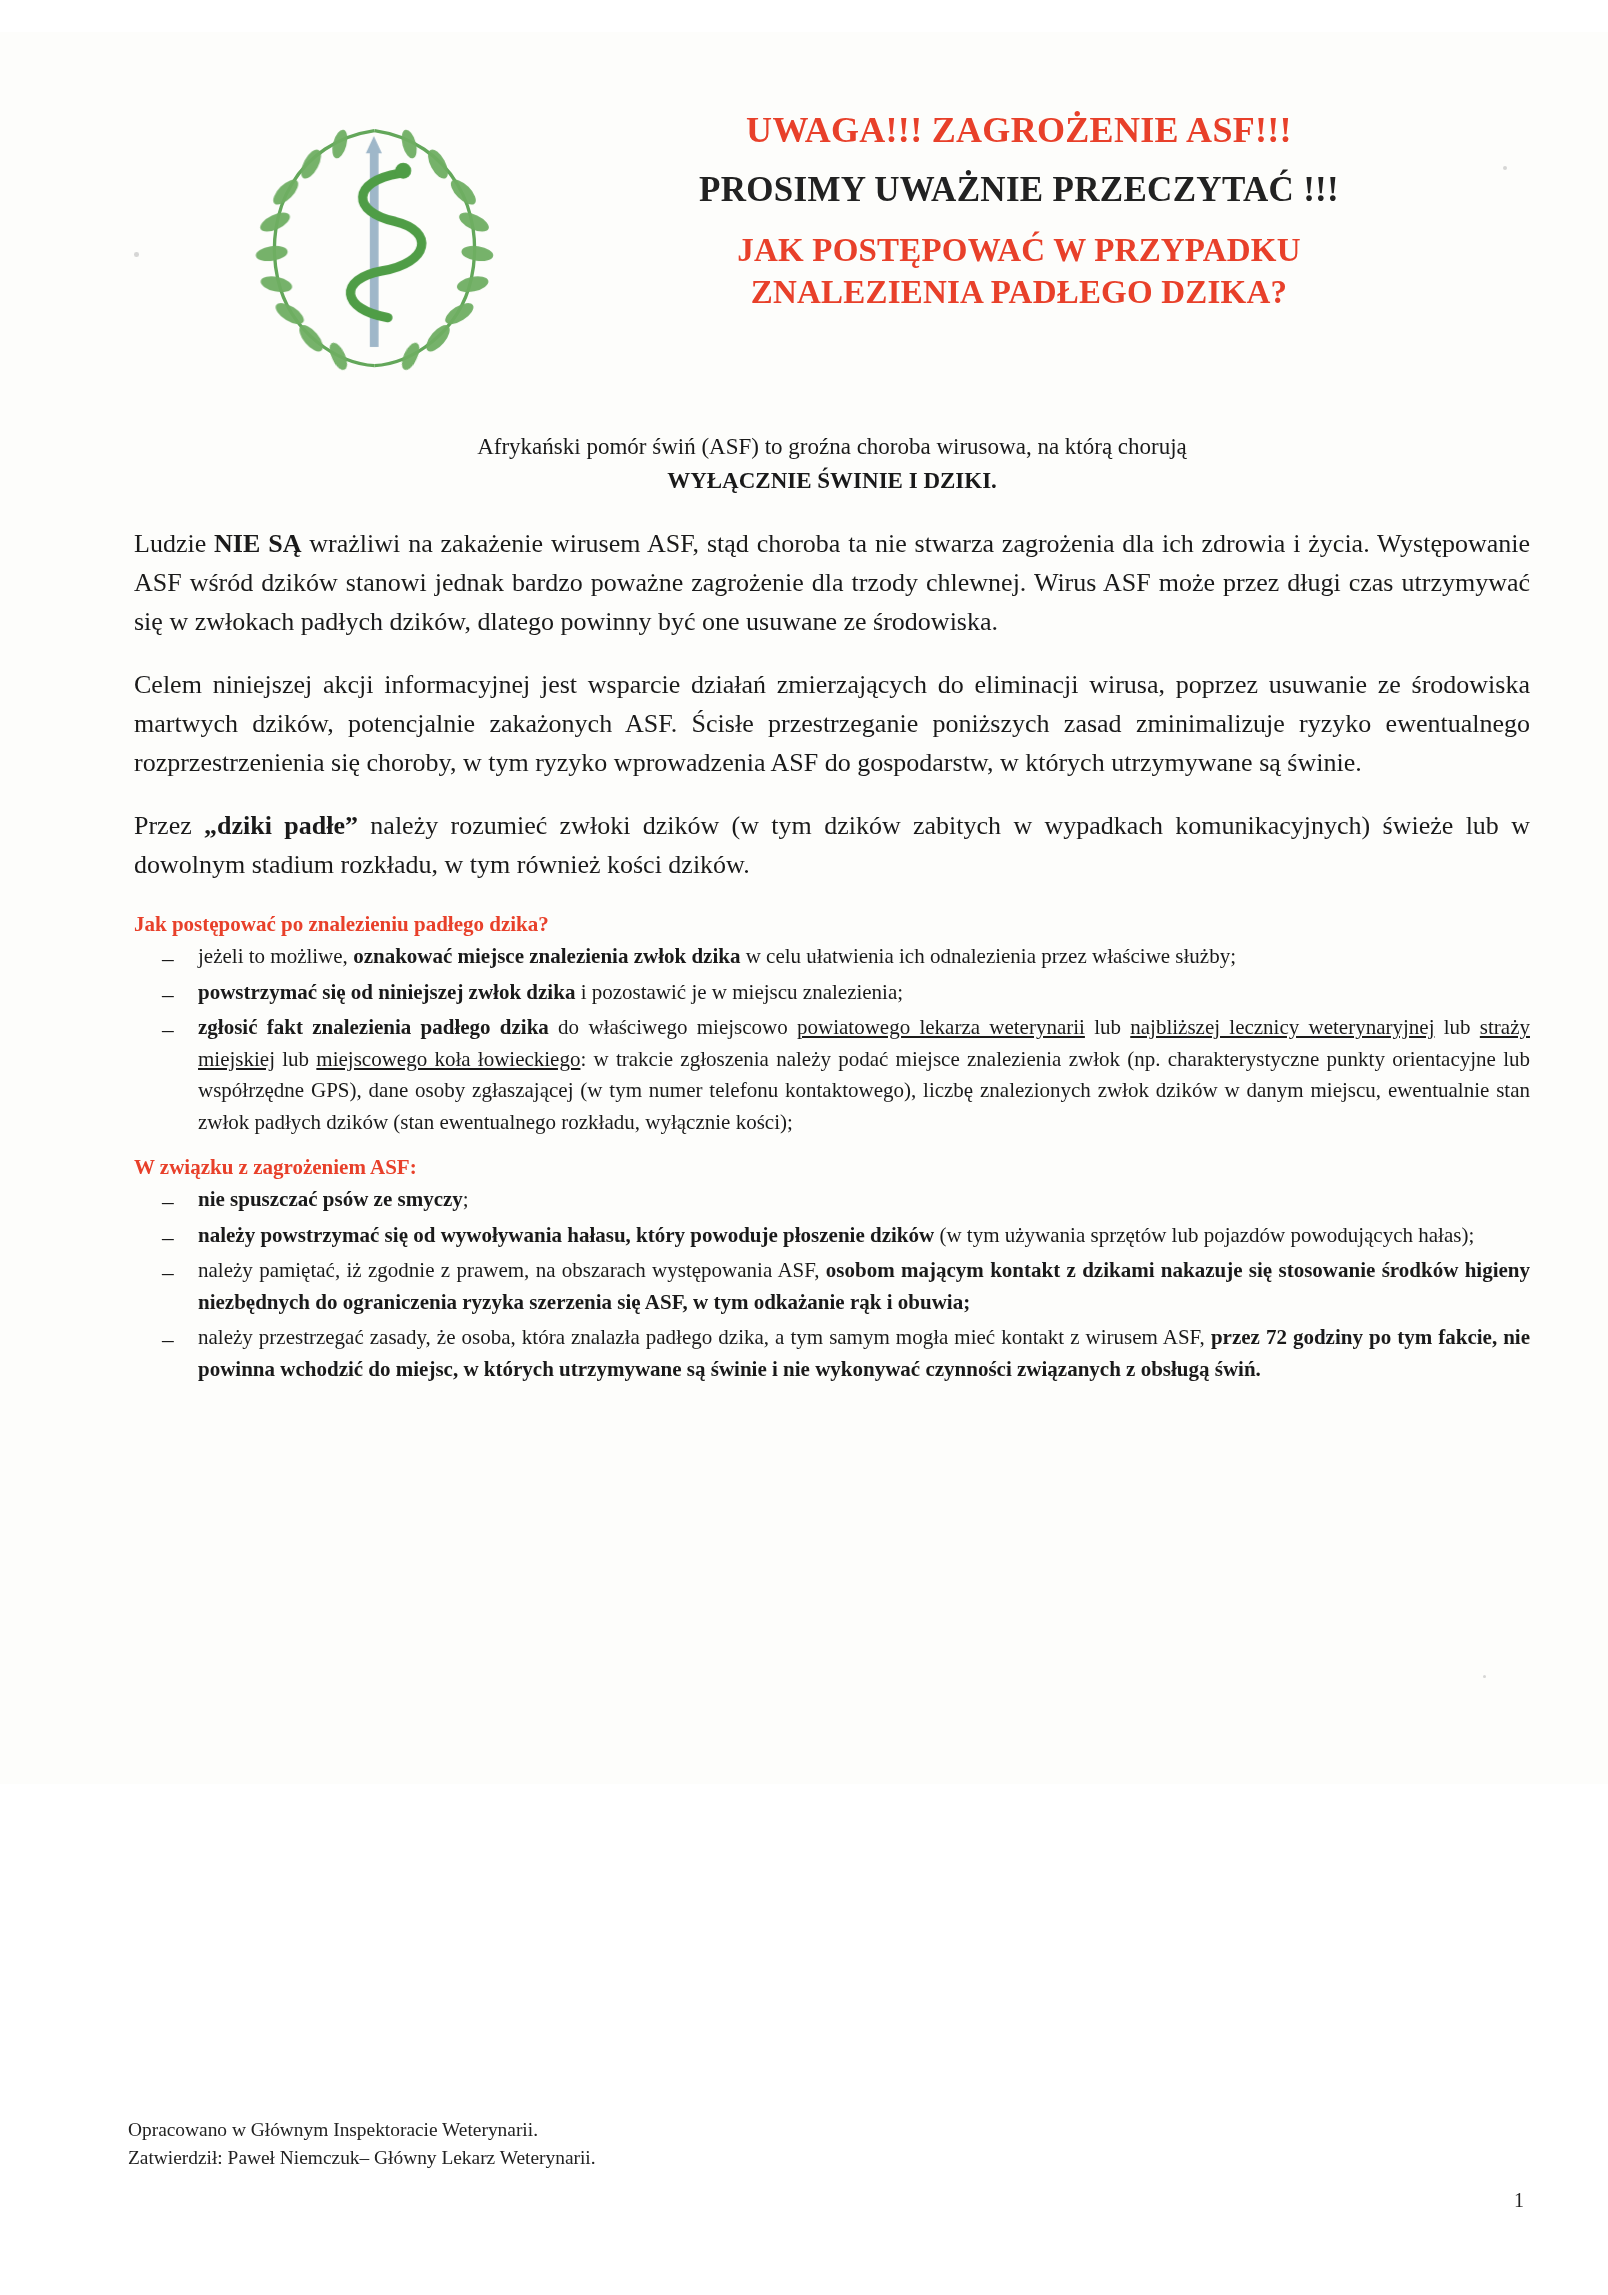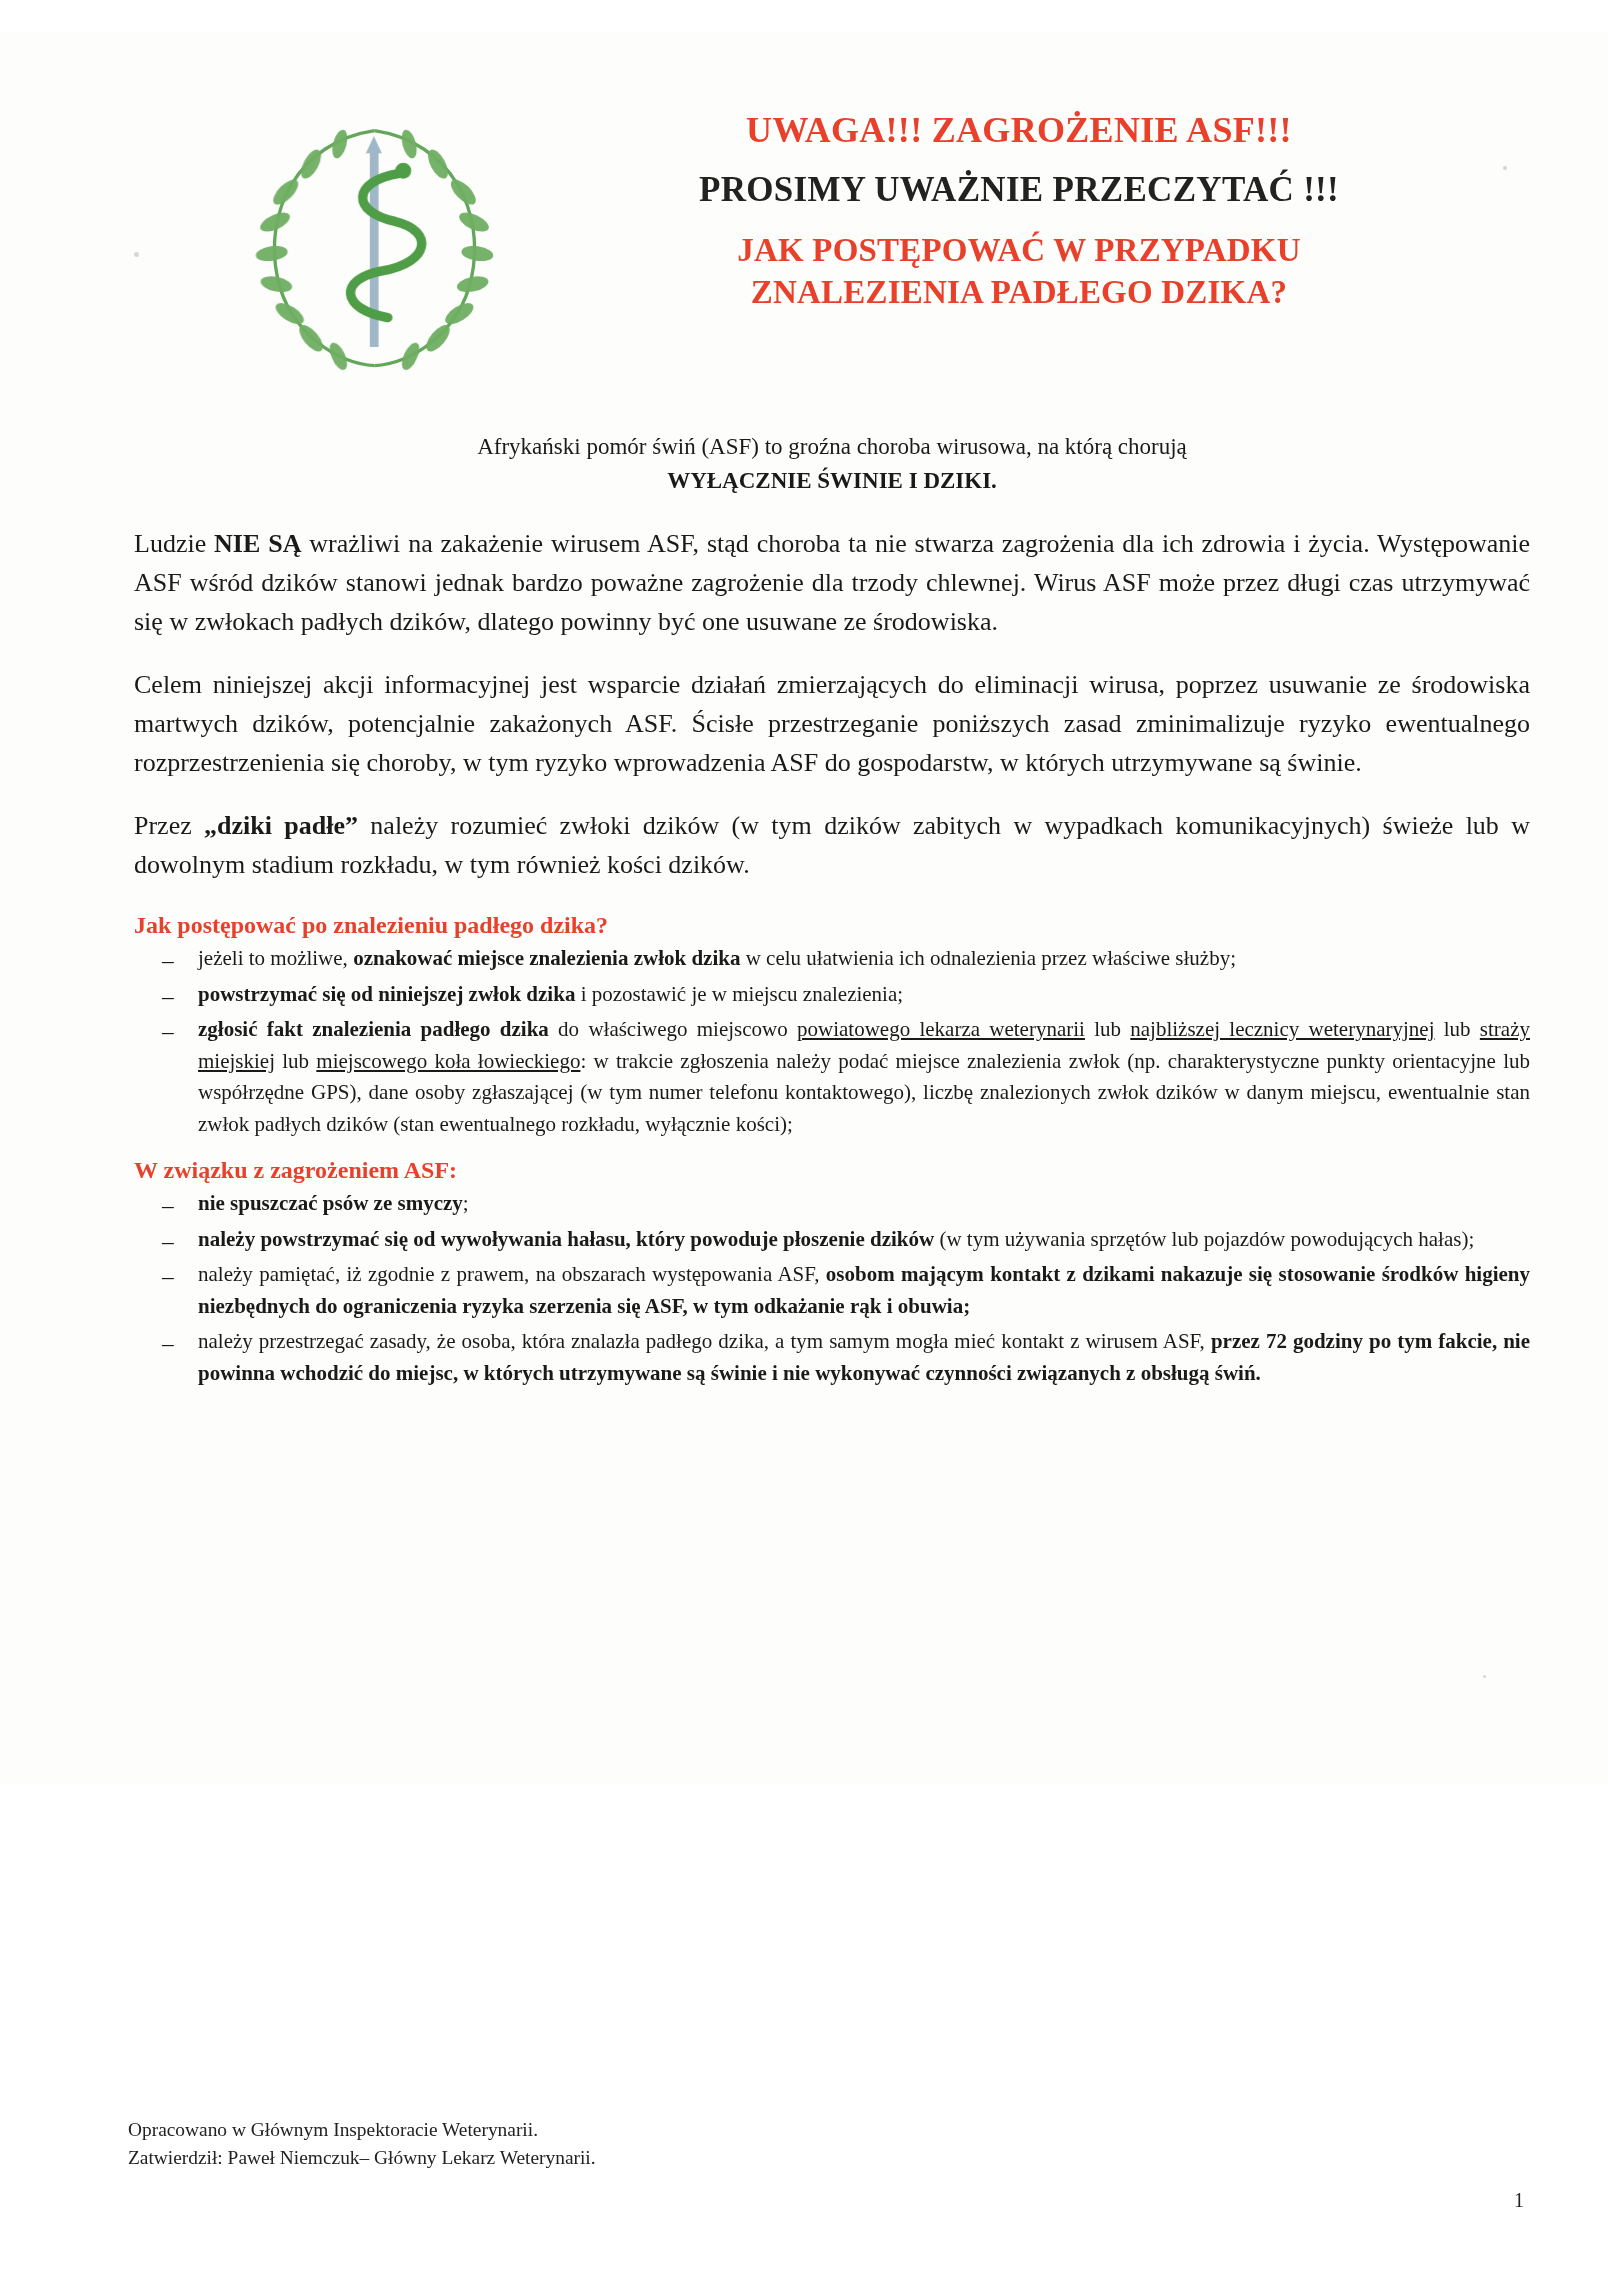--- a/index.html
+++ b/index.html
@@ -92,21 +92,21 @@
     margin: 24px 0 0 0;
   }
   .para.first { margin-top: 27px; }
   b, .b { font-weight: bold; }
   .u { text-decoration: underline; }
 
   
   .section-head {
     color: #e8402a;
     font-weight: bold;
-    font-size: 24px;
+    font-size: 21px;
     margin: 28px 0 2.7px 0;
   }
   .section-head.tight { margin-top: 17.4px; }
 
   
   ul.dashlist {
     list-style: none;
     margin: 4px 0 0 0;
     padding: 0;
   }

